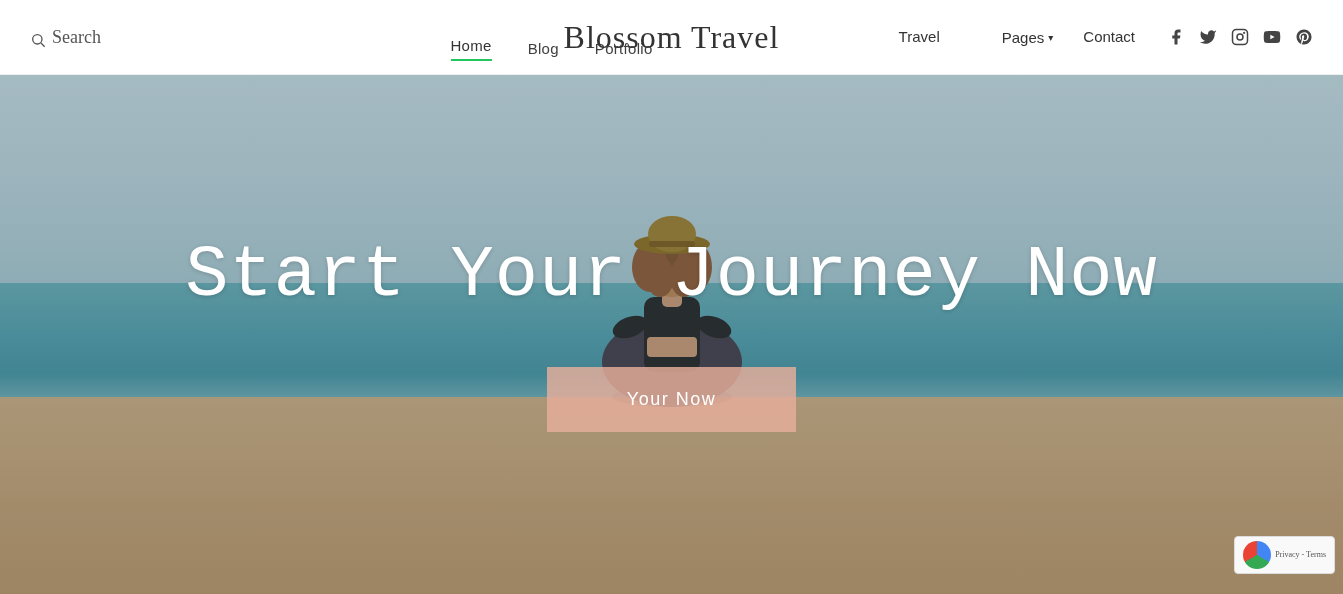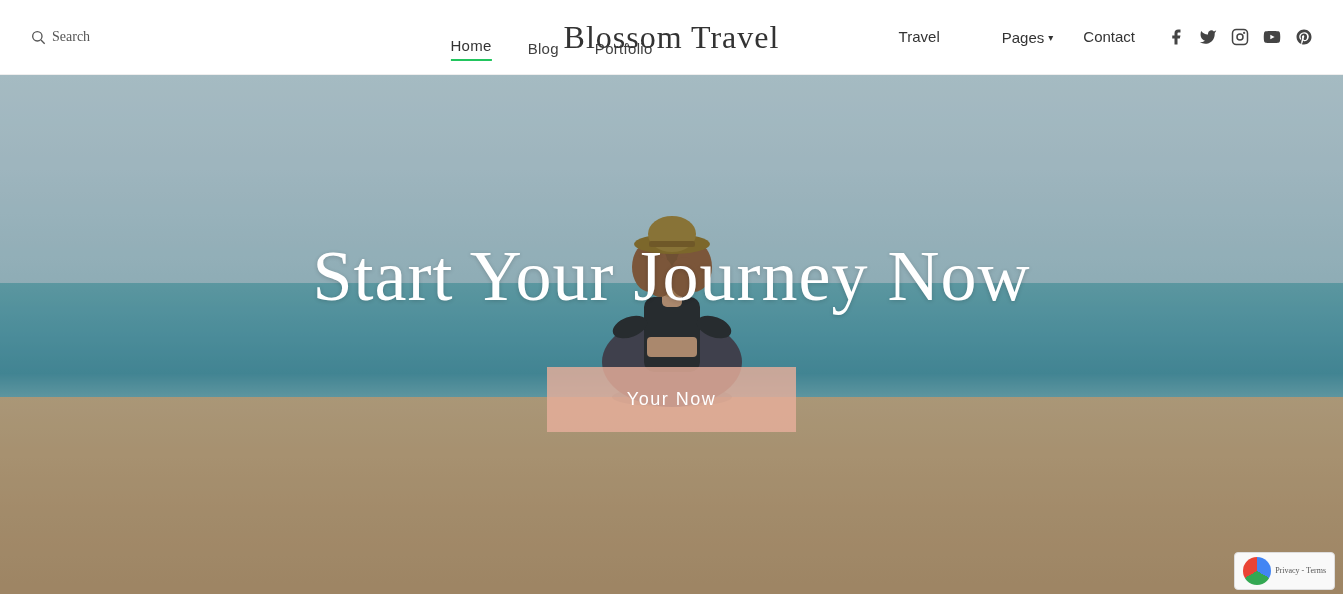--- a/index.html
+++ b/index.html
@@ -22,21 +22,21 @@
       border-bottom: 1px solid #eee;
       position: relative;
       z-index: 10;
     }
 
     .search-area {
       display: flex;
       align-items: flex-end;
       gap: 6px;
       color: #555;
-      font-size: 14px;
+      font-size: 18px;
       cursor: pointer;
     }
 
     .search-area svg {
       width: 16px;
       height: 16px;
       stroke: #555;
       fill: none;
     }
 
@@ -186,21 +186,21 @@
       position: absolute;
       inset: 0;
       display: flex;
       flex-direction: column;
       align-items: center;
       justify-content: center;
       gap: 50px;
     }
 
     .hero-title {
-      font-family: Liberation Serif, serif;
+      font-family: Liberation Mono, monospace;
       font-size: 72px;
       font-weight: 400;
       color: #fff;
       text-align: center;
       letter-spacing: 1px;
       text-shadow: 0 1px 4px rgba(0,0,0,0.18);
       line-height: 1.1;
     }
 
     .hero-btn {
@@ -212,21 +212,21 @@
       letter-spacing: 1.5px;
       padding: 22px 80px;
       cursor: pointer;
       text-transform: none;
       font-weight: 400;
     }
 
     
     .recaptcha-badge {
       position: absolute;
-      bottom: 4px;
+      bottom: 20px;
       right: 8px;
       background: #f9f9f9;
       border: 1px solid #ddd;
       border-radius: 4px;
       padding: 4px 8px;
       font-size: 9px;
       color: #666;
       display: flex;
       align-items: center;
       gap: 4px;

